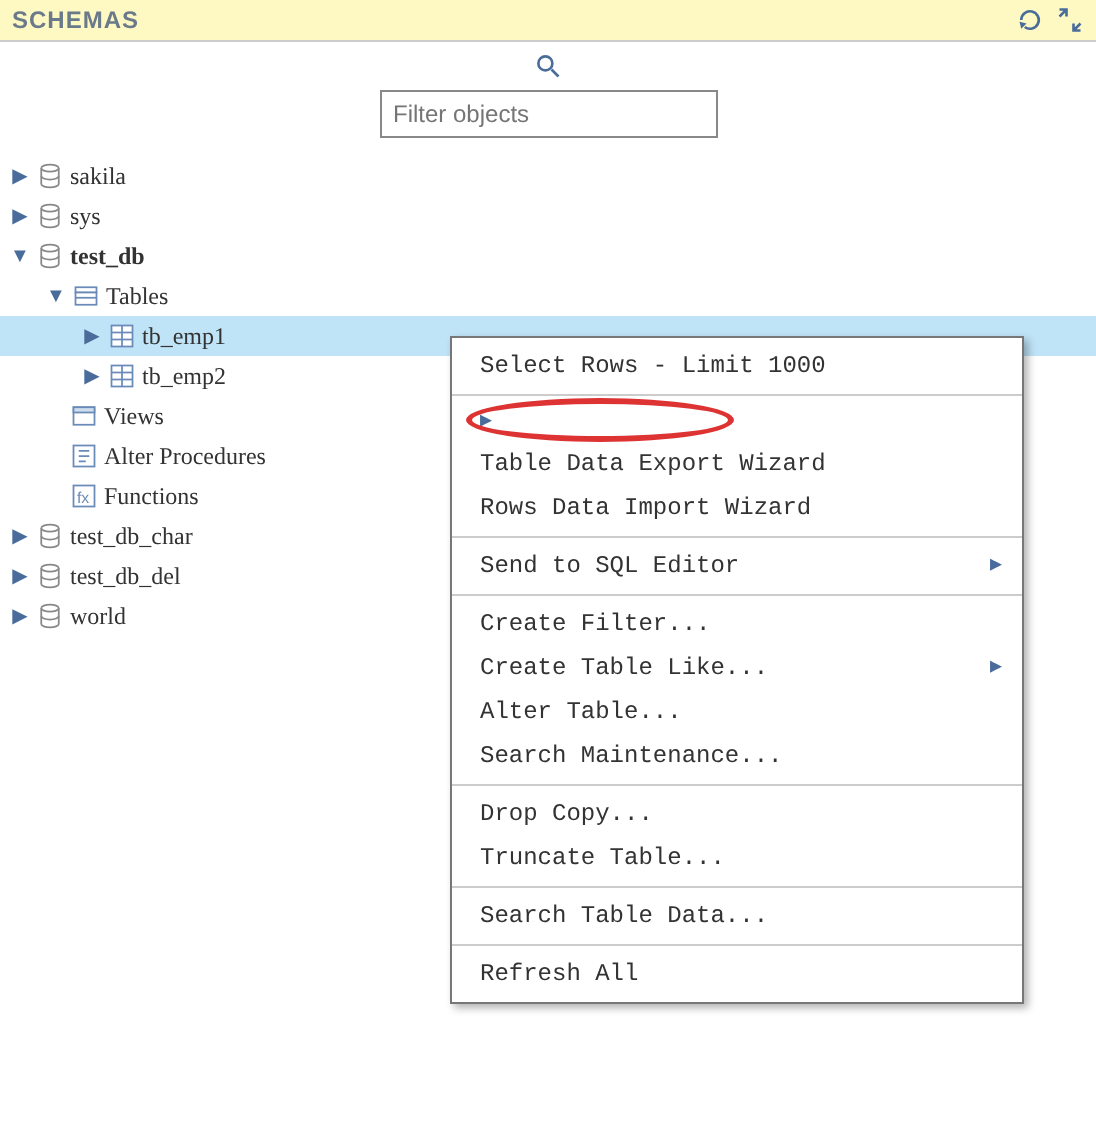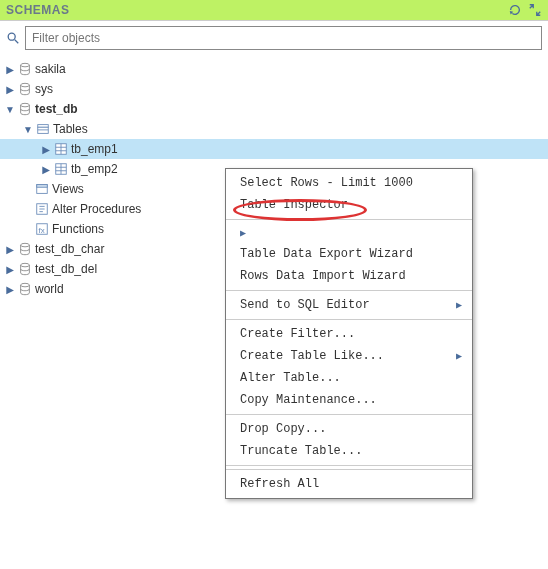--- a/index.html
+++ b/index.html
@@ -1,30 +1,30 @@
 <!DOCTYPE html>
 <html><head>
 <meta charset="utf-8">
 <style>
   * { margin: 0; padding: 0; box-sizing: border-box; }
   body { font-family: Tahoma, Arial, sans-serif; font-size: 12px; background: #fff; width: 548px; height: 569px; overflow: hidden; position: relative; color: #333; }
-  .panel-header { display: flex; align-items: flex-start; justify-content: space-between; padding: 3px 6px; border-bottom: 1px solid #ccc; background: #bef264; }
+  .panel-header { display: flex; align-items: flex-start; justify-content: space-between; padding: 3px 6px; border-bottom: 1px solid #ccc; background: #fef9c3; }
   .panel-header .title { color: #6a7a8a; font-weight: bold; font-size: 12px; letter-spacing: 0.5px; }
   .panel-header .icons { display: flex; gap: 6px; color: #4a6c9b; }
-  .search-row { display: flex; align-items: center; padding: 5px 6px; gap: 5px; }
+  .search-row { display: flex; align-items: center; padding: 5px 6px; gap: 5px; flex-direction: column; }
   .search-row input { flex: 1; border: 1px solid #888; padding: 4px 6px; font-size: 12px; color: #888; }
   .tree { padding: 4px 0 0 0; user-select: none; }
   .tree-row { display: flex; align-items: center; height: 20px; white-space: nowrap; }
   .tree-row.selected { background: #bfe3f7; }
   .toggle { width: 12px; height: 12px; display: inline-flex; align-items: center; justify-content: center; margin-right: 1px; color: #4a6c9b; font-size: 10px; }
-  .tree-label { margin-left: 2px; }
+  .tree-label { margin-left: 2px; font-family: Liberation Serif, serif; }
   .bold { font-weight: bold; }
   .spacer { display: inline-block; }
   .icon-db, .icon-folder, .icon-table, .icon-view, .icon-sp, .icon-fn { width: 16px; height: 16px; display: inline-flex; align-items: center; justify-content: center; }
-  .context-menu { position: absolute; left: 225px; top: 168px; width: 248px; background: #fff; border: 1px solid #777; box-shadow: 2px 2px 4px rgba(0,0,0,0.3); padding: 3px 0; font-family: "Courier New", monospace; font-size: 12px; color: #333; }
+  .context-menu { position: absolute; left: 225px; top: 168px; width: 287px; background: #fff; border: 1px solid #777; box-shadow: 2px 2px 4px rgba(0,0,0,0.3); padding: 3px 0; font-family: "Courier New", monospace; font-size: 12px; color: #333; }
   .menu-item { padding: 4px 10px 4px 14px; display: flex; align-items: center; justify-content: space-between; cursor: default; }
   .menu-sep { height: 1px; background: #ccc; margin: 3px 0; }
   .submenu-arrow { color: #4a6c9b; font-size: 10px; }
   .highlight-ellipse { position: absolute; left: 233px; top: 199px; width: 134px; height: 22px; border: 3px solid #d33; border-radius: 50%; pointer-events: none; }
   .mag-icon svg, .panel-header svg { display: block; }
 </style>
 </head>
 <body>
 
 <div class="panel-header">
@@ -207,23 +207,20 @@
       </span>
     <span class="tree-label">world</span>
   </div>
 
 </div>
 
 <div class="context-menu">
   <div class="menu-item">
       <span>Select Rows - Limit 1000</span>
     </div>
-  <div class="menu-item">
-      <span>Table Inspector</span>
-    </div>
   <div class="menu-sep"></div>
   <div class="menu-item">
       <span class="submenu-arrow">▶</span>
     </div>
   <div class="menu-item">
       <span>Table Data Export Wizard</span>
     </div>
   <div class="menu-item">
       <span>Rows Data Import Wizard</span>
     </div>
@@ -237,29 +234,32 @@
       <span>Create Filter...</span>
     </div>
   <div class="menu-item">
       <span>Create Table Like...</span>
       <span class="submenu-arrow">▶</span>
     </div>
   <div class="menu-item">
       <span>Alter Table...</span>
     </div>
   <div class="menu-item">
-      <span>Copy Maintenance...</span>
+      <span>Search Maintenance...</span>
     </div>
   <div class="menu-sep"></div>
   <div class="menu-item">
       <span>Drop Copy...</span>
     </div>
   <div class="menu-item">
       <span>Truncate Table...</span>
     </div>
   <div class="menu-sep"></div>
+  <div class="menu-item">
+      <span>Search Table Data...</span>
+    </div>
   <div class="menu-sep"></div>
   <div class="menu-item">
       <span>Refresh All</span>
     </div>
 </div>
 
 <div class="highlight-ellipse"></div>
 
 </body></html>

